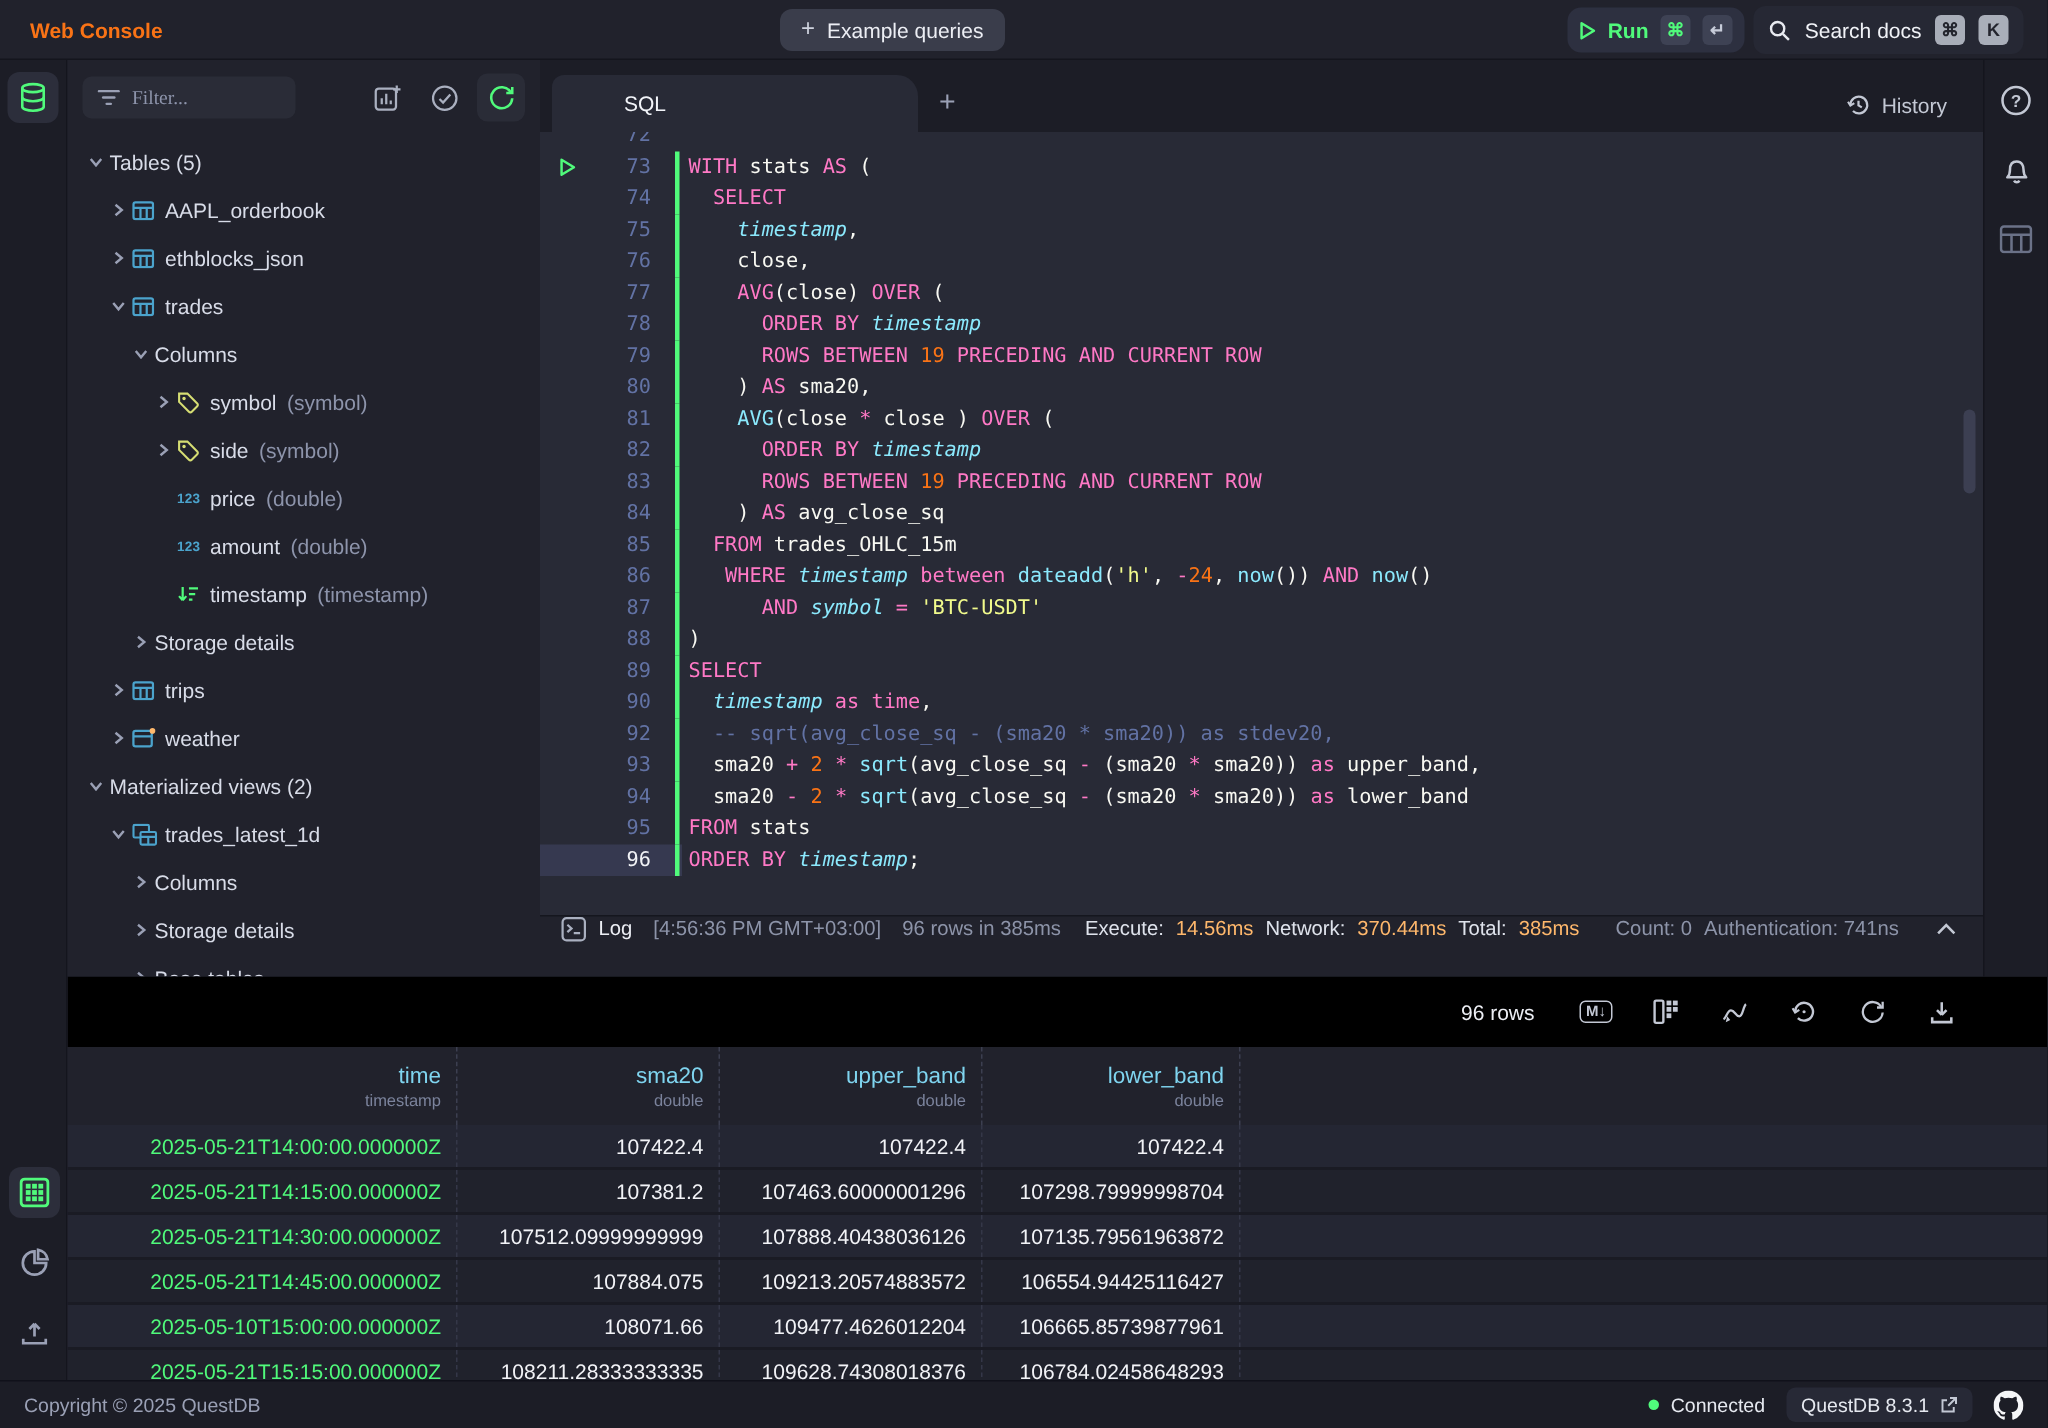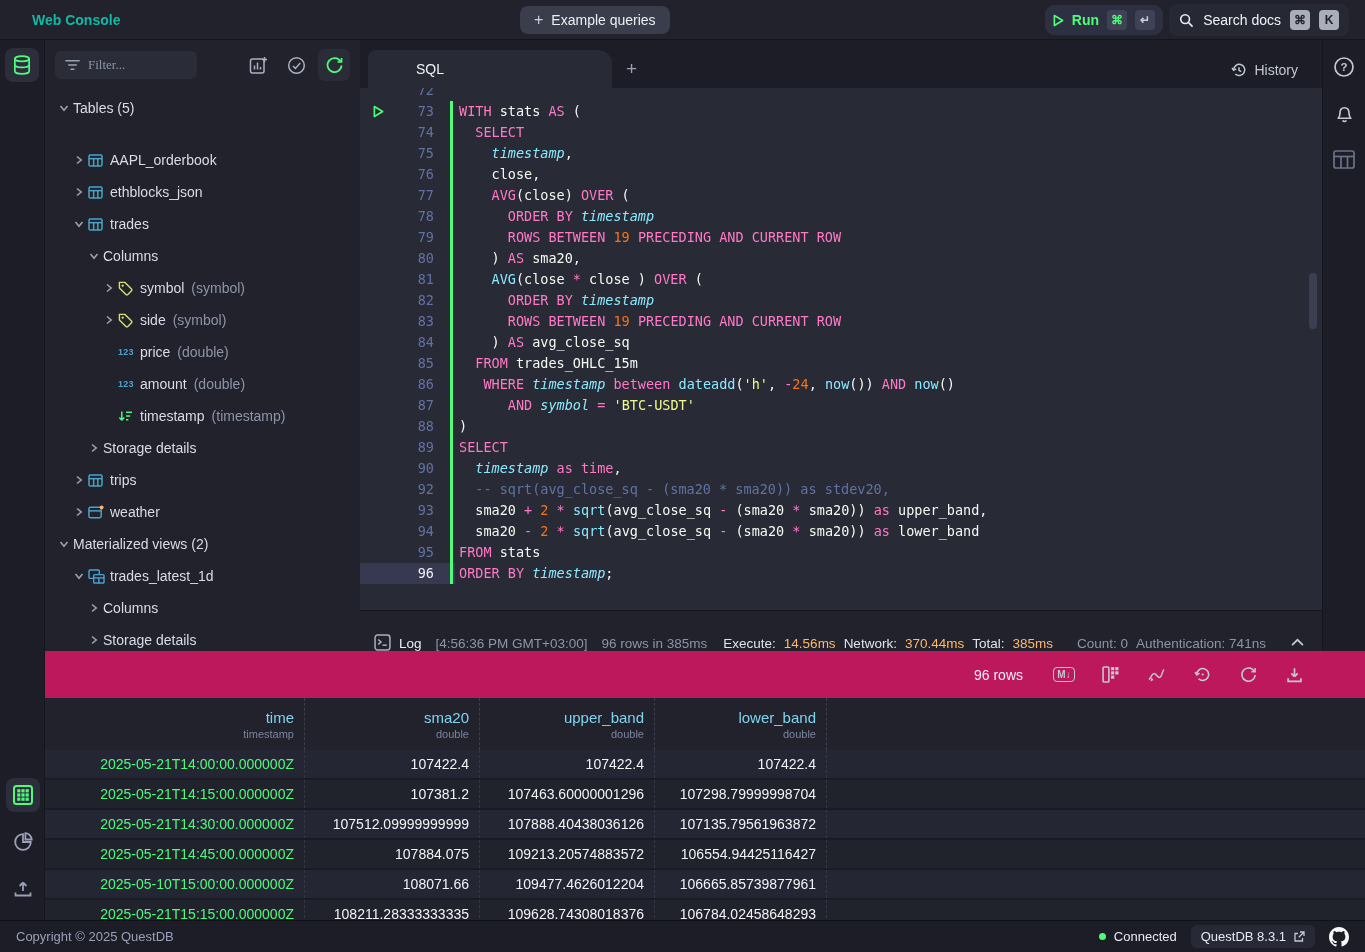--- a/index.html
+++ b/index.html
@@ -4,21 +4,21 @@
 <style>
   * { margin:0; padding:0; box-sizing:border-box; }
   html,body { background:#15161d; }
   .app {
     position:relative; width:1365px; height:952px; overflow:hidden;
     background:#21222c; font-family:"Liberation Sans", sans-serif; color:#e8ebf2;
   }
   
   .topbar { position:absolute; left:0; top:0; width:1365px; height:40px;
     background:#21222c; border-bottom:1px solid #14151d; display:flex; align-items:center; z-index:5;}
-  .app-title { margin-left:32px; font-size:14px; font-weight:700; color:#14b8a6; }
+  .app-title { margin-left:20px; font-size:14px; font-weight:700; color:#f97316; }
   .example-btn { position:absolute; left:520px; top:6px; height:28px; display:flex; align-items:center; gap:8px;
     background:#3a3d4b; border-radius:8px; padding:0 14px; font-size:14px; color:#eceef4; cursor:pointer;}
   .run-group { position:absolute; right:202px; top:5px; height:30px; display:flex; align-items:center; gap:8px;
     background:#2d3040; border-radius:9px; padding:0 8px; cursor:pointer;}
   .run-label { color:#50fa7b; font-size:14px; font-weight:600; }
   .kbd { display:inline-flex; align-items:center; justify-content:center; min-width:20px; height:20px;
     border-radius:4px; font-size:12px; font-weight:700; }
   .kbd.dark { background:#3e4254; color:#50fa7b; }
   .kbd.dark2 { background:#3e4254; color:#c7ccd9; }
   .kbd.light { background:#a9aeb9; color:#23242e; }
@@ -67,29 +67,29 @@
   .gplay { width:36px; flex:0 0 36px; display:flex; align-items:center; justify-content:center; }
   .gln { width:38px; flex:0 0 38px; text-align:right; color:#6272a4; }
   .cl.active .gln { color:#f1f2f6; }
   .gbar { width:3px; flex:0 0 3px; margin-left:16px; margin-right:6px; background:transparent; }
   .gbar.on { background:#50fa7b; }
   .tk-kw { color:#ff79c6; } .tk-id { color:#f8f8f2; } .tk-ts { color:#8be9fd; font-style:italic; }
   .tk-fn { color:#8be9fd; } .tk-num { color:#f97316; } .tk-str { color:#f1fa8c; } .tk-cm { color:#6272a4; }
   .vscroll { position:absolute; right:5px; top:185px; width:8px; height:56px; background:#3c3f52; border-radius:4px; cursor:grab;}
   
   .logbar { position:absolute; left:0; bottom:0; width:100%; height:41px; background:#21222c;
-    border-top:1px solid #15161e; display:flex; align-items:flex-end; padding:0 14px; gap:8px; font-size:13.5px;}
+    border-top:1px solid #15161e; display:flex; align-items:flex-start; padding:0 14px; gap:8px; font-size:13.5px;}
   .log-label { color:#eceef4; margin-right:6px; }
   .log-muted { color:#8d94a9; }
   .log-stat-label { color:#dfe3ec; margin-left:8px;}
   .log-stat-val { color:#ffb86c; }
   .log-collapse { margin-left:auto; cursor:pointer; display:flex; align-items:center; padding:4px;}
   
   .results { position:absolute; left:45px; top:651px; width:1320px; height:269px; background:#21222c; overflow:hidden;}
-  .results-toolbar { height:47px; background:#be185d; display:flex; align-items:center; justify-content:flex-end;
+  .results-toolbar { height:47px; background:#000000; display:flex; align-items:center; justify-content:flex-end;
     padding-right:58px; gap:20px;}
   .rows-count { font-size:14px; color:#eceef4; margin-right:8px;}
   .tool-icon { width:26px; height:24px; display:flex; align-items:center; justify-content:center; cursor:pointer;}
   .md-badge { border:1.4px solid #c3c8d4; border-radius:4px; color:#c3c8d4; font-size:10px; font-weight:700;
     padding:1px 3px; letter-spacing:0;}
   .grid-head { height:52px; display:flex; }
   .gh-cell { display:flex; flex-direction:column; align-items:flex-end; justify-content:center;
     padding-right:10px; border-right:1px dashed #3c3f50; cursor:pointer;}
   .gh-name { font-size:15px; color:#7fd4ef; }
   .gh-type { font-size:11px; color:#7b839c; margin-top:2px;}
@@ -240,21 +240,21 @@
     </div>
     <div class="tree" id="schema-tree">
         <div class="tree-row" style="padding-left: 10px;">
           <span class="chev down">
             <svg width="8" height="10" viewBox="0 0 8 10">
               <path d="M2 1.5L6.2 5 2 8.5" fill="none" stroke="#9aa0b5" stroke-width="1.6"></path>
             </svg>
           </span>
           <span class="tlabel">Tables (5)</span>
         </div>
-        <div class="tree-row" style="padding-left: 25px; margin-top: 20px;">
+        <div class="tree-row" style="padding-left: 25px;">
           <span class="chev right">
             <svg width="8" height="10" viewBox="0 0 8 10">
               <path d="M2 1.5L6.2 5 2 8.5" fill="none" stroke="#9aa0b5" stroke-width="1.6"></path>
             </svg>
           </span>
           <span class="ticon">
             <svg width="15" height="13" viewBox="0 0 16 14">
               <rect x="1" y="1" width="14" height="12" rx="1.5" fill="none" stroke="#4ba3cc" stroke-width="1.6"></rect>
               <line x1="1" y1="5" x2="15" y2="5" stroke="#4ba3cc" stroke-width="1.6"></line>
               <line x1="6" y1="5" x2="6" y2="13" stroke="#4ba3cc" stroke-width="1.6"></line>

